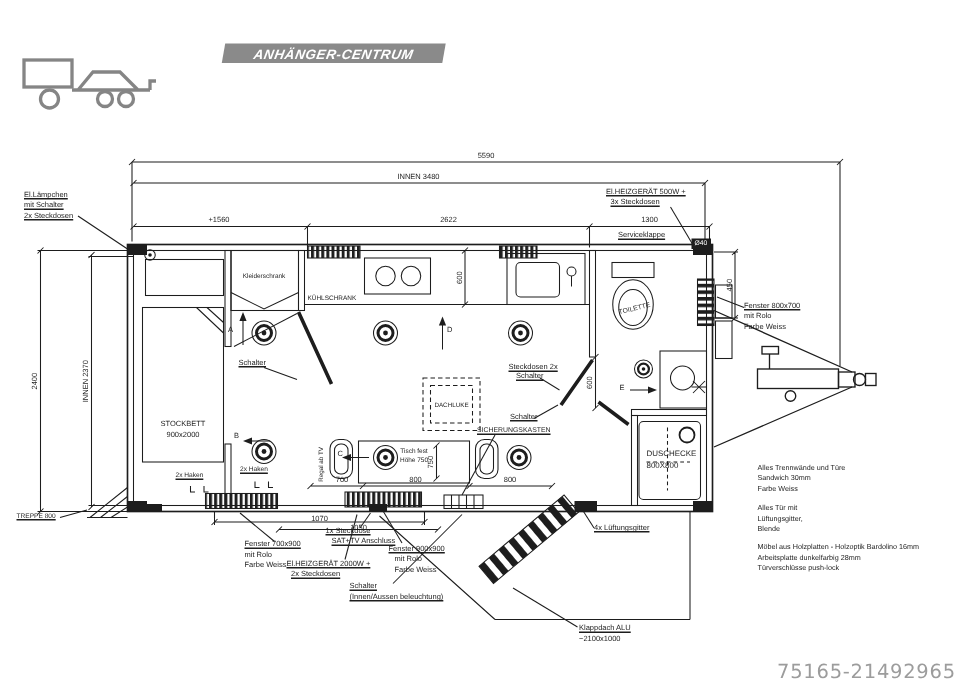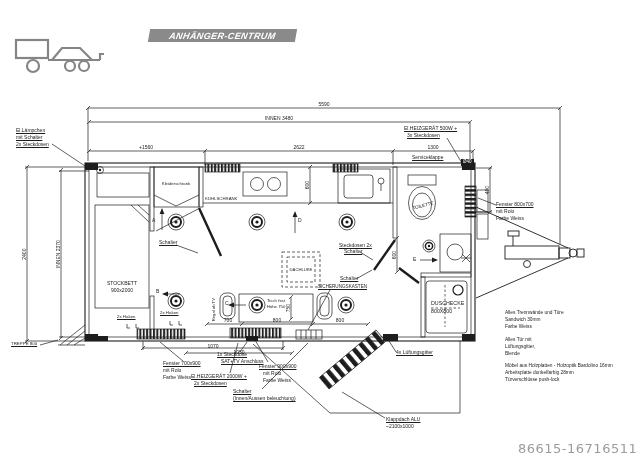--- a/index.html
+++ b/index.html
@@ -335,14 +335,14 @@
   <div class="t" style="left:505px;top:310px;font-size:4.8px">Alles Trennwände und Türe</div>
   <div class="t" style="left:505px;top:317px;font-size:4.8px">Sandwich 30mm</div>
   <div class="t" style="left:505px;top:324px;font-size:4.8px">Farbe Weiss</div>
   <div class="t" style="left:505px;top:337px;font-size:4.8px">Alles Tür mit</div>
   <div class="t" style="left:505px;top:344px;font-size:4.8px">Lüftungsgitter,</div>
   <div class="t" style="left:505px;top:351px;font-size:4.8px">Blende</div>
   <div class="t" style="left:505px;top:363px;font-size:4.8px">Möbel aus Holzplatten - Holzoptik Bardolino 16mm</div>
   <div class="t" style="left:505px;top:370px;font-size:4.8px">Arbeitsplatte dunkelfarbig 28mm</div>
   <div class="t" style="left:505px;top:377px;font-size:4.8px">Türverschlüsse push-lock</div>
 
-  <div class="wm">86615-16716511</div>
+  <div class="wm">75165-21492965</div>
 </div>
 
 </body></html>

